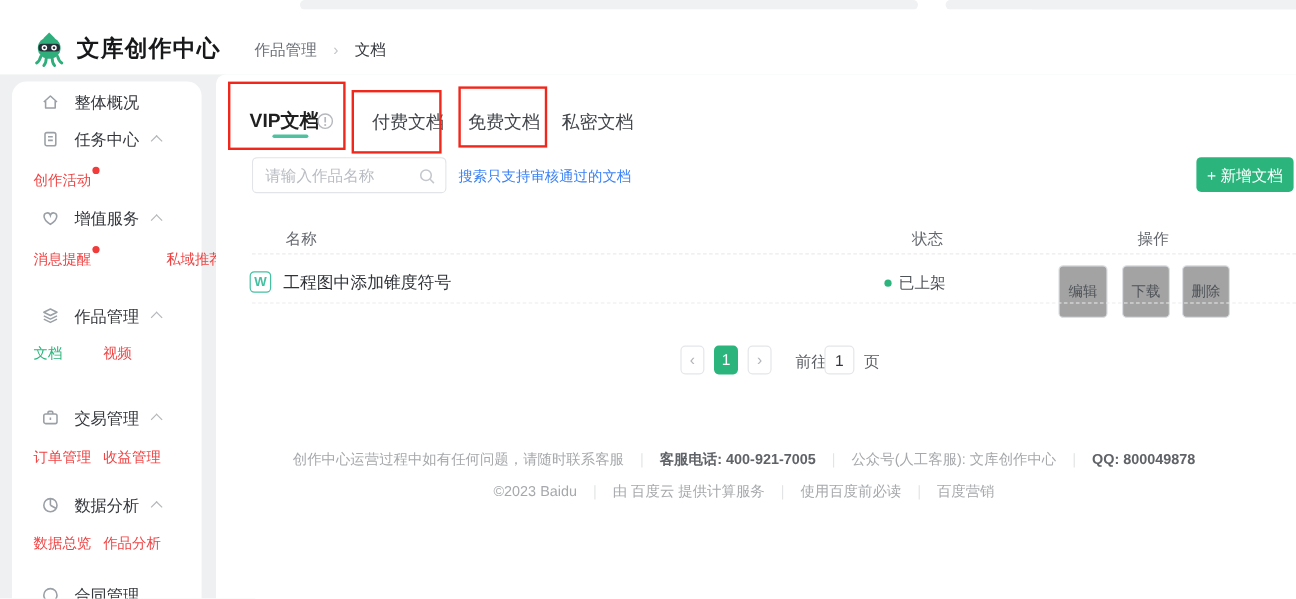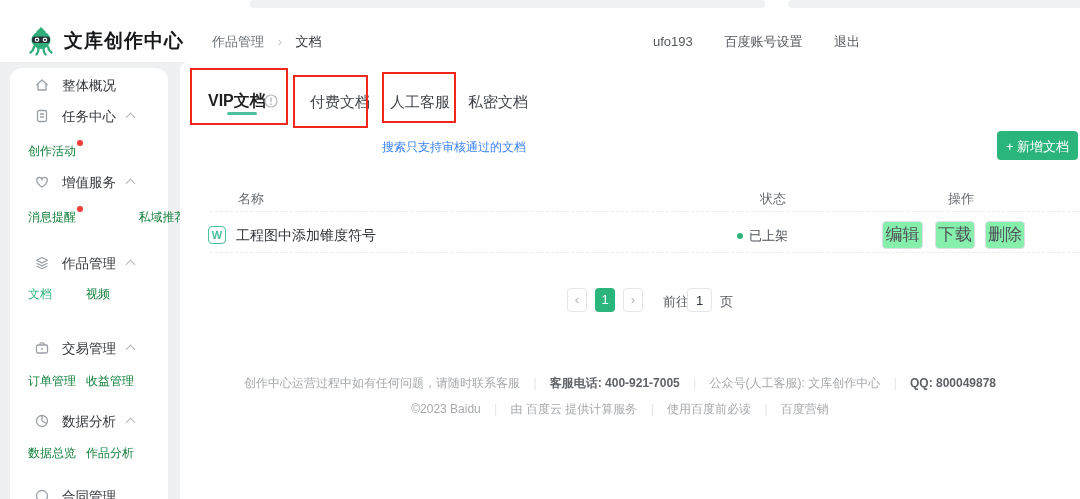--- a/index.html
+++ b/index.html
@@ -25,21 +25,21 @@
   
   .content-bg { position:absolute; left:0; top:62px; width:1080px; height:437px; background:#eef0f1; }
 
   
   .sidebar { position:absolute; left:10px; top:68px; width:158px; height:431px; background:#fff; border-radius:12px 12px 0 0; }
   .s-row { position:absolute; left:0; width:158px; height:20px; cursor:pointer; }
   .s-ico { position:absolute; left:24px; top:2px; width:16px; height:16px; }
   .s-label { position:absolute; left:52px; top:2px; font-size:13.5px; color:#33363b; }
   .caret { position:absolute; left:117px; top:8px; width:7px; height:7px;
            border-left:1.5px solid #b4b7ba; border-top:1.5px solid #b4b7ba; transform:rotate(45deg); }
-  .s-sub { position:absolute; top:3px; font-size:12px; color:#15803d; }
+  .s-sub { position:absolute; top:3px; font-size:12px; color:#ef4444; }
   .sub1 { left:18px; } .sub2 { left:76px; }
   .s-sub.active { color:#2bb57c; }
   .badge { position:absolute; top:-3px; right:-7px; width:6px; height:6px; background:#f23c3c; border-radius:50%; }
   .rel { position:relative; display:inline-block; }
 
   
   .main-card { position:absolute; left:180px; top:62px; width:900px; height:437px; background:#fff; border-radius:8px 0 0 0; }
 
   .tab { position:absolute; top:31px; font-size:15px; color:#42464b; cursor:pointer; white-space:nowrap; }
   .tab.active { top:29px; font-size:16px; font-weight:700; color:#1f1f1f; }
@@ -65,22 +65,22 @@
   .th { position:absolute; top:128px; font-size:13px; color:#64686e; }
   .th-name { left:19px;margin-left:39px; } .th-status { left:580px; } .th-action { left:768px; }
   .tdivider { position:absolute; left:30px; width:870px; border-top:1px dashed #ececec; }
   .div1 { top:149px; } .div2 { top:190px; }
 
   .doc-badge { position:absolute; left:28px; top:164px; width:18px; height:18px; border:1px solid #45c0a0; border-radius:4px;
                color:#45c0a0; font-size:11px; font-weight:700; text-align:center; line-height:17px; }
   .doc-title { position:absolute; left:56px; top:165px; font-size:14px; color:#303338; }
   .status-dot { position:absolute; left:557px; top:171px; width:6px; height:6px; border-radius:50%; background:#2bb57c; }
   .status-text { position:absolute; left:569px; top:165px; font-size:13px; color:#4e5358; }
-  .act-btn { position:absolute; top:159px; width:41px; height:28px; background:#86efac; border:1px solid #dcdfe3; border-radius:4px;
-             font-size:17px; color:#4e5358; text-align:center; line-height:26px; cursor:pointer; font-family:inherit; }
+  .act-btn { position:absolute; top:159px; width:41px; height:44px; background:#a3a3a3; border:1px solid #dcdfe3; border-radius:4px;
+             font-size:12px; color:#4e5358; text-align:center; line-height:26px; cursor:pointer; font-family:inherit; }
   .act-edit { left:702px; } .act-down { left:755px; width:40px; } .act-del { left:805px; width:40px; }
 
   .pg-btn { position:absolute; top:226px; width:20px; height:24px; border:1px solid #e4e6e9; border-radius:4px; background:#fff;
             color:#b0b3b8; font-size:13px; text-align:center; line-height:22px; cursor:pointer; }
   .pg-prev { left:387px; } .pg-next { left:443px; }
   .pg-cur { position:absolute; left:415px; top:226px; width:20px; height:24px; background:#2bb57c; border-radius:4px;
             color:#fff; font-size:13px; text-align:center; line-height:24px; cursor:pointer; }
   .pg-goto { position:absolute; left:483px; top:231px; font-size:13px; color:#5a5e63; }
   .pg-input { position:absolute; left:507px; top:226px; width:25px; height:24px; border:1px solid #e4e6e9; border-radius:4px;
               text-align:center; font-size:13px; color:#33363b; outline:none; font-family:inherit; }
@@ -114,25 +114,20 @@
         <circle cx="19" cy="13.8" r="2.3" fill="#ffffff"></circle>
           <circle cx="19" cy="13.8" r="1.1" fill="#243038"></circle>
       </svg>
       <span class="logo-text">文库创作中心</span>
     </div>
     <div class="breadcrumb">
       <span class="lvl1">作品管理</span>
       <span class="sep">›</span>
       <span class="lvl2">文档</span>
     </div>
-    <div class="user-area">
-      <span>ufo193</span>
-      <span>百度账号设置</span>
-      <span>退出</span>
-    </div>
   </div>
 
   <div class="content-bg"></div>
 
   <div class="sidebar">
 
     <div class="s-row" style="top:7px">
       <svg class="s-ico" viewBox="0 0 16 16">
           <path d="M2.5 8 L8 3 L13.5 8 M4 7.2 V13 H12 V7.2" stroke="#9aa0a6" stroke-width="1.3" fill="none" stroke-linejoin="round"></path>
         </svg>
@@ -211,28 +206,35 @@
 
   <div class="main-card">
 
     <span class="tab active" style="left:28px">VIP文档</span>
     <svg class="info-icon" viewBox="0 0 14 14">
         <circle cx="7" cy="7" r="6" stroke="#b5b8bd" stroke-width="1.2" fill="none"></circle>
         <path d="M7 3.6 V8" stroke="#b5b8bd" stroke-width="1.4"></path>
         <circle cx="7" cy="10.2" r="0.9" fill="#b5b8bd"></circle>
       </svg>
     <span class="tab" style="left:130px">付费文档</span>
-    <span class="tab" style="left:210px">人工客服</span>
+    <span class="tab" style="left:210px">免费文档</span>
     <span class="tab" style="left:288px">私密文档</span>
     <div class="tab-underline"></div>
 
     <div class="ann-box ann1"></div>
     <div class="ann-box ann2"></div>
     <div class="ann-box ann3"></div>
 
+    <div class="search-box">
+      <input class="search-input" type="text" placeholder="请输入作品名称" style="">
+      <svg class="search-glass" width="14" height="14" viewBox="0 0 14 14">
+          <circle cx="6" cy="6" r="4.4" stroke="#c4c7cc" stroke-width="1.3" fill="none"></circle>
+          <path d="M9.4 9.4 L12.6 12.6" stroke="#c4c7cc" stroke-width="1.3"></path>
+        </svg>
+    </div>
     <span class="search-hint">搜索只支持审核通过的文档</span>
 
     <button class="add-btn">+ 新增文档</button>
 
     <span class="th th-name">名称</span>
     <span class="th th-status">状态</span>
     <span class="th th-action">操作</span>
     <div class="tdivider div1"></div>
 
     <div>

